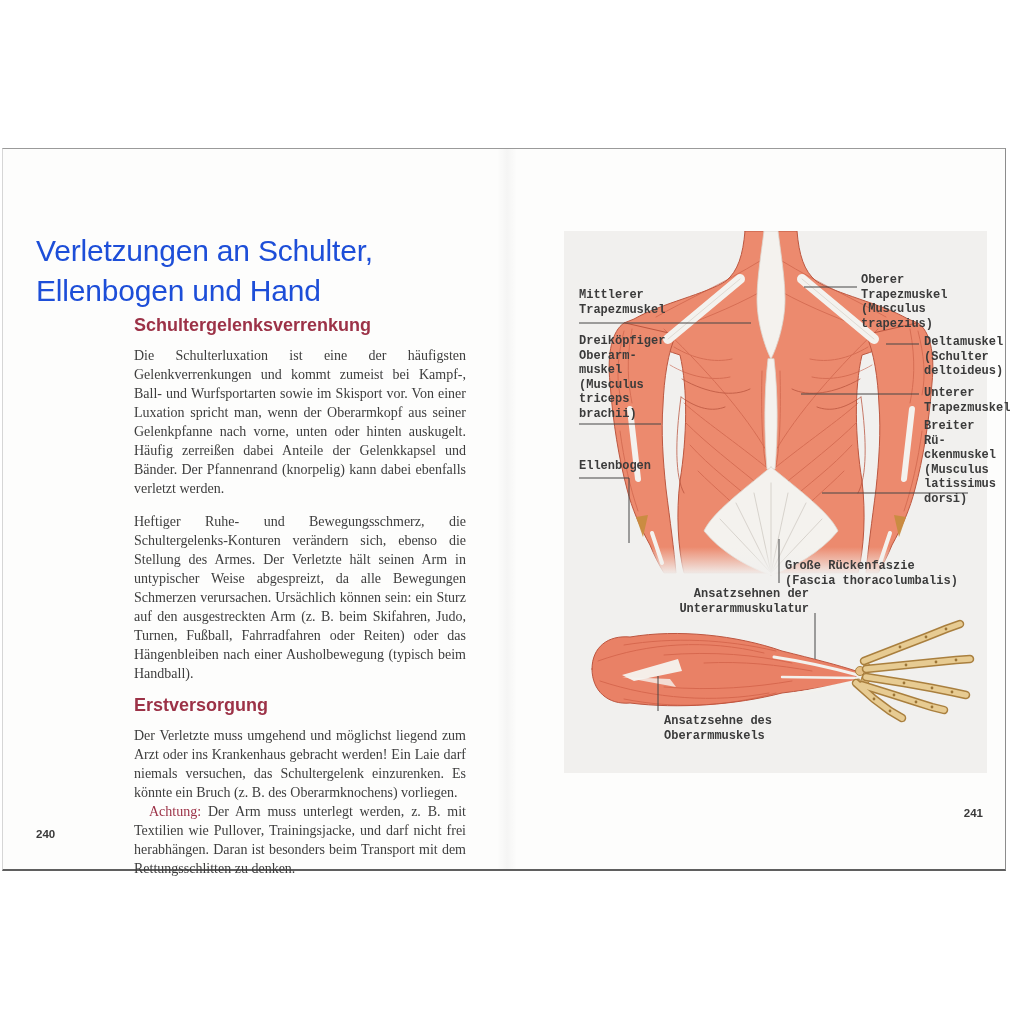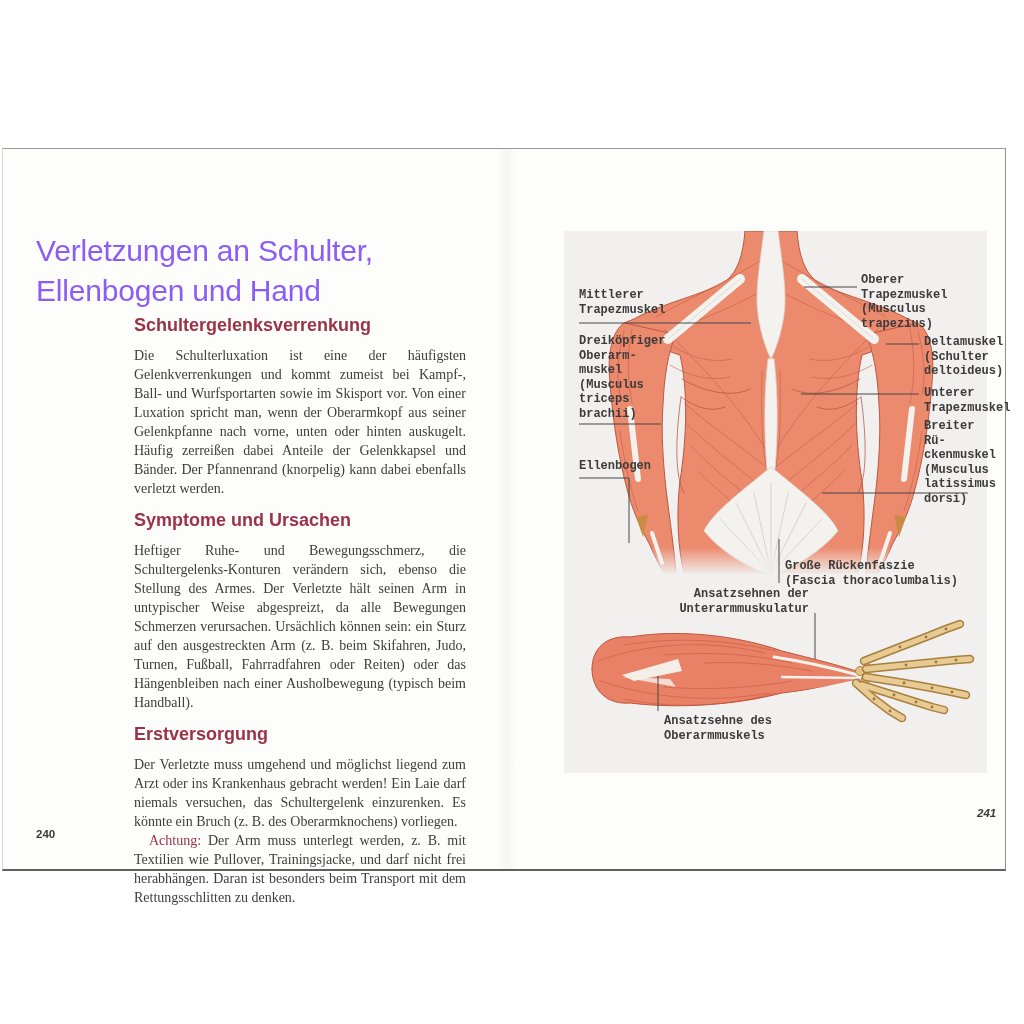--- a/index.html
+++ b/index.html
@@ -17,21 +17,21 @@
   .gutter{
     position:absolute;left:494px;top:0;width:20px;height:100%;
     background:linear-gradient(90deg,rgba(0,0,0,0) 0%,rgba(0,0,0,0.03) 50%,rgba(0,0,0,0) 100%);
   }
 
   
   .title{
     position:absolute;left:33px;top:62px;width:460px;
     font-family:"Liberation Sans",sans-serif;
     font-size:30px;line-height:40px;font-weight:400;
-    color:#8b5cf6;white-space:pre-line;letter-spacing:-0.2px;
+    color:#1d4ed8;white-space:pre-line;letter-spacing:-0.2px;
   }
   .col{position:absolute;left:131px;top:168px;width:332px;color:#3d3d3d;}
   .col h2{
     font-family:"Liberation Sans",sans-serif;
     font-size:18px;line-height:16px;font-weight:700;
     color:#9c3247;margin:0 0 13px 0;
   }
   .col h2.spaced{margin-top:14px;}
   .col p{
     font-family:"Liberation Serif",serif;
@@ -40,21 +40,21 @@
   }
   .col p.gap{margin-bottom:14px;}
   .col p.indent{text-indent:15px;}
   .achtung{color:#9c3247;}
   .pagenum{
     position:absolute;top:658px;
     font-size:11.5px;font-weight:700;color:#3a3a3a;
     font-family:"Liberation Sans",sans-serif;
   }
   .pagenum.left{left:33px;margin-top:21px;}
-  .pagenum.right{left:974px;width:42px;text-align:left;font-style:italic;}
+  .pagenum.right{left:938px;width:42px;text-align:right;}
 
   
   .panel{
     position:absolute;left:561px;top:82px;width:423px;height:542px;
     background:#f1f0ee;
   }
   .panel svg{position:absolute;left:0;top:0;}
   .lbl{
     position:absolute;
     font-family:Liberation Mono, monospace;
@@ -67,21 +67,20 @@
 
 <div class="spread">
   <div class="gutter"></div>
 
   <h1 class="title">Verletzungen an Schulter,
 Ellenbogen und Hand</h1>
 
   <div class="col">
     <h2>Schultergelenksverrenkung</h2>
     <p class="gap">Die Schulterluxation ist eine der häufigsten Gelenkverrenkungen und kommt zumeist bei Kampf-, Ball- und Wurfsportarten sowie im Skisport vor. Von einer Luxation spricht man, wenn der Oberarmkopf aus seiner Gelenkpfanne nach vorne, unten oder hinten auskugelt. Häufig zerreißen dabei Anteile der Gelenkkapsel und Bänder. Der Pfannenrand (knorpelig) kann dabei ebenfalls verletzt werden.</p>
-    <h2 class="spaced">Symptome und Ursachen</h2>
     <p class="gap">Heftiger Ruhe- und Bewegungsschmerz, die Schultergelenks-Konturen verändern sich, ebenso die Stellung des Armes. Der Verletzte hält seinen Arm in untypischer Weise abgespreizt, da alle Bewegungen Schmerzen verursachen. Ursächlich können sein: ein Sturz auf den ausgestreckten Arm (z. B. beim Skifahren, Judo, Turnen, Fußball, Fahrradfahren oder Reiten) oder das Hängenbleiben nach einer Ausholbewegung (typisch beim Handball).</p>
     <h2 class="spaced">Erstversorgung</h2>
     <p>Der Verletzte muss umgehend und möglichst liegend zum Arzt oder ins Krankenhaus gebracht werden! Ein Laie darf niemals versuchen, das Schultergelenk einzurenken. Es könnte ein Bruch (z. B. des Oberarmknochens) vorliegen.</p>
     <p class="indent"><span class="achtung">Achtung:</span><span> Der Arm muss unterlegt werden, z. B. mit Textilien wie Pullover, Trainingsjacke, und darf nicht frei herabhängen. Daran ist besonders beim Transport mit dem Rettungsschlitten zu denken.</span></p>
   </div>
 
   <div class="pagenum left">240</div>
   <div class="pagenum right">241</div>
 
   <div class="panel">

